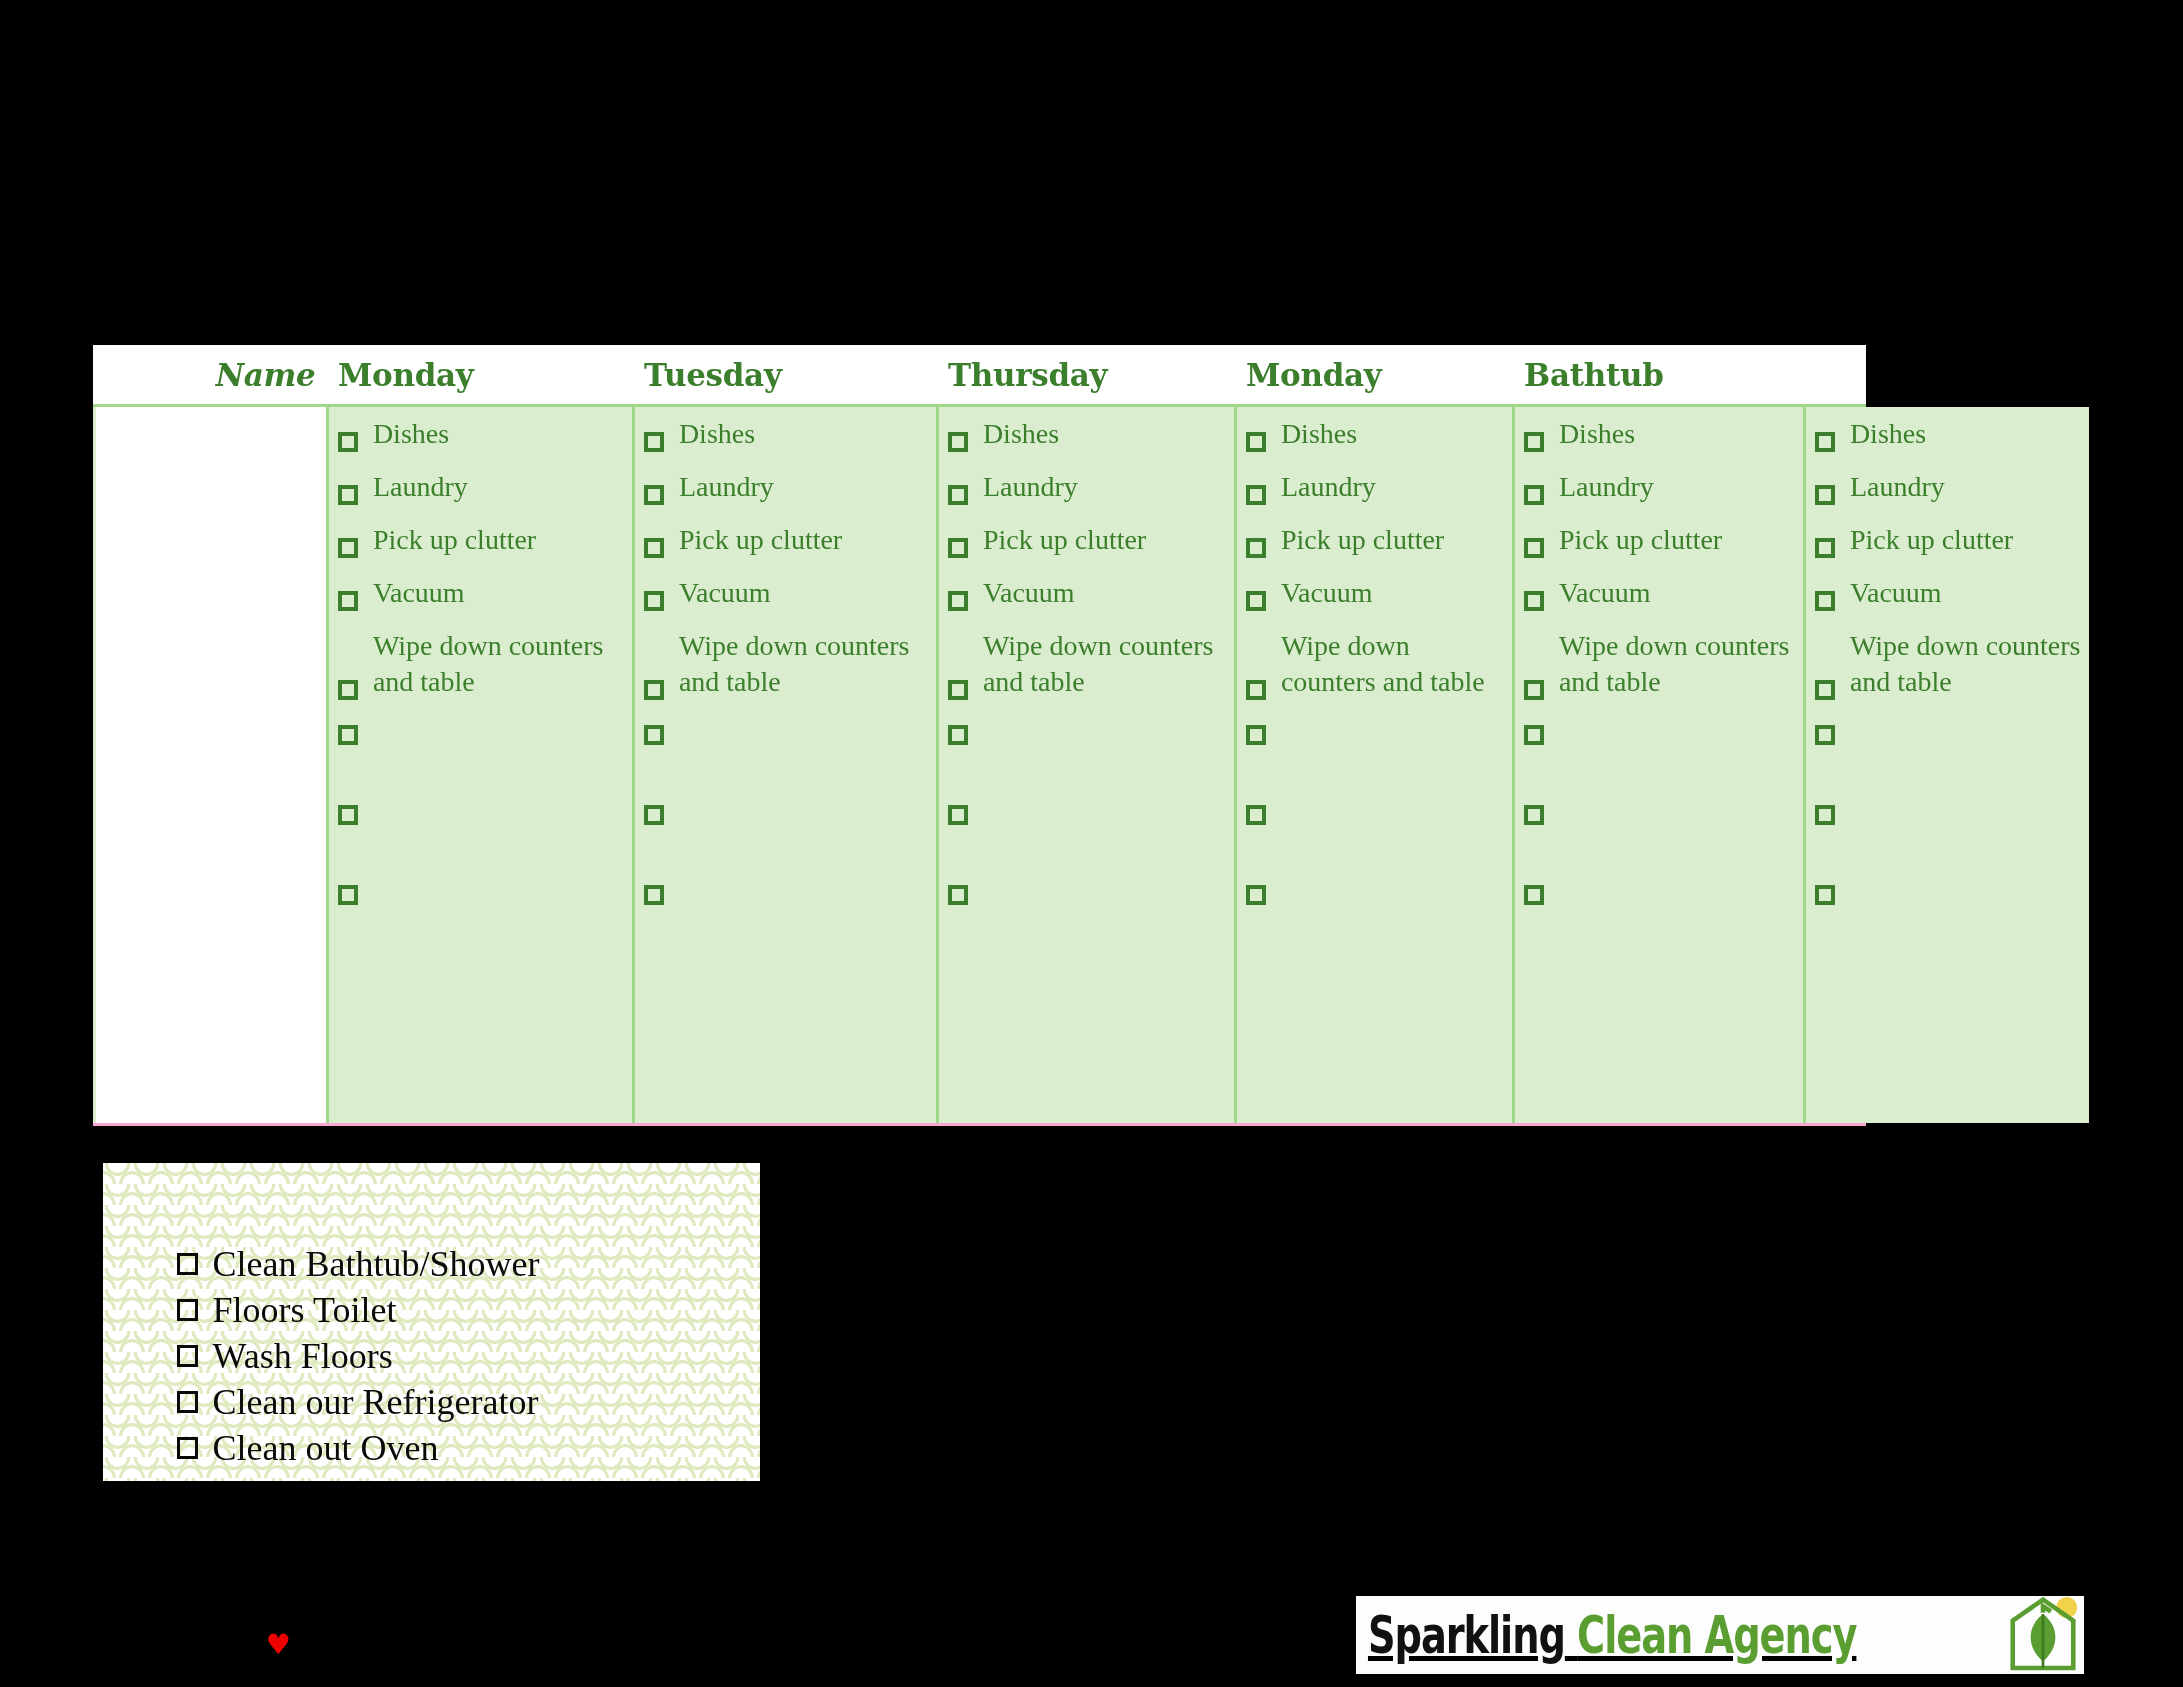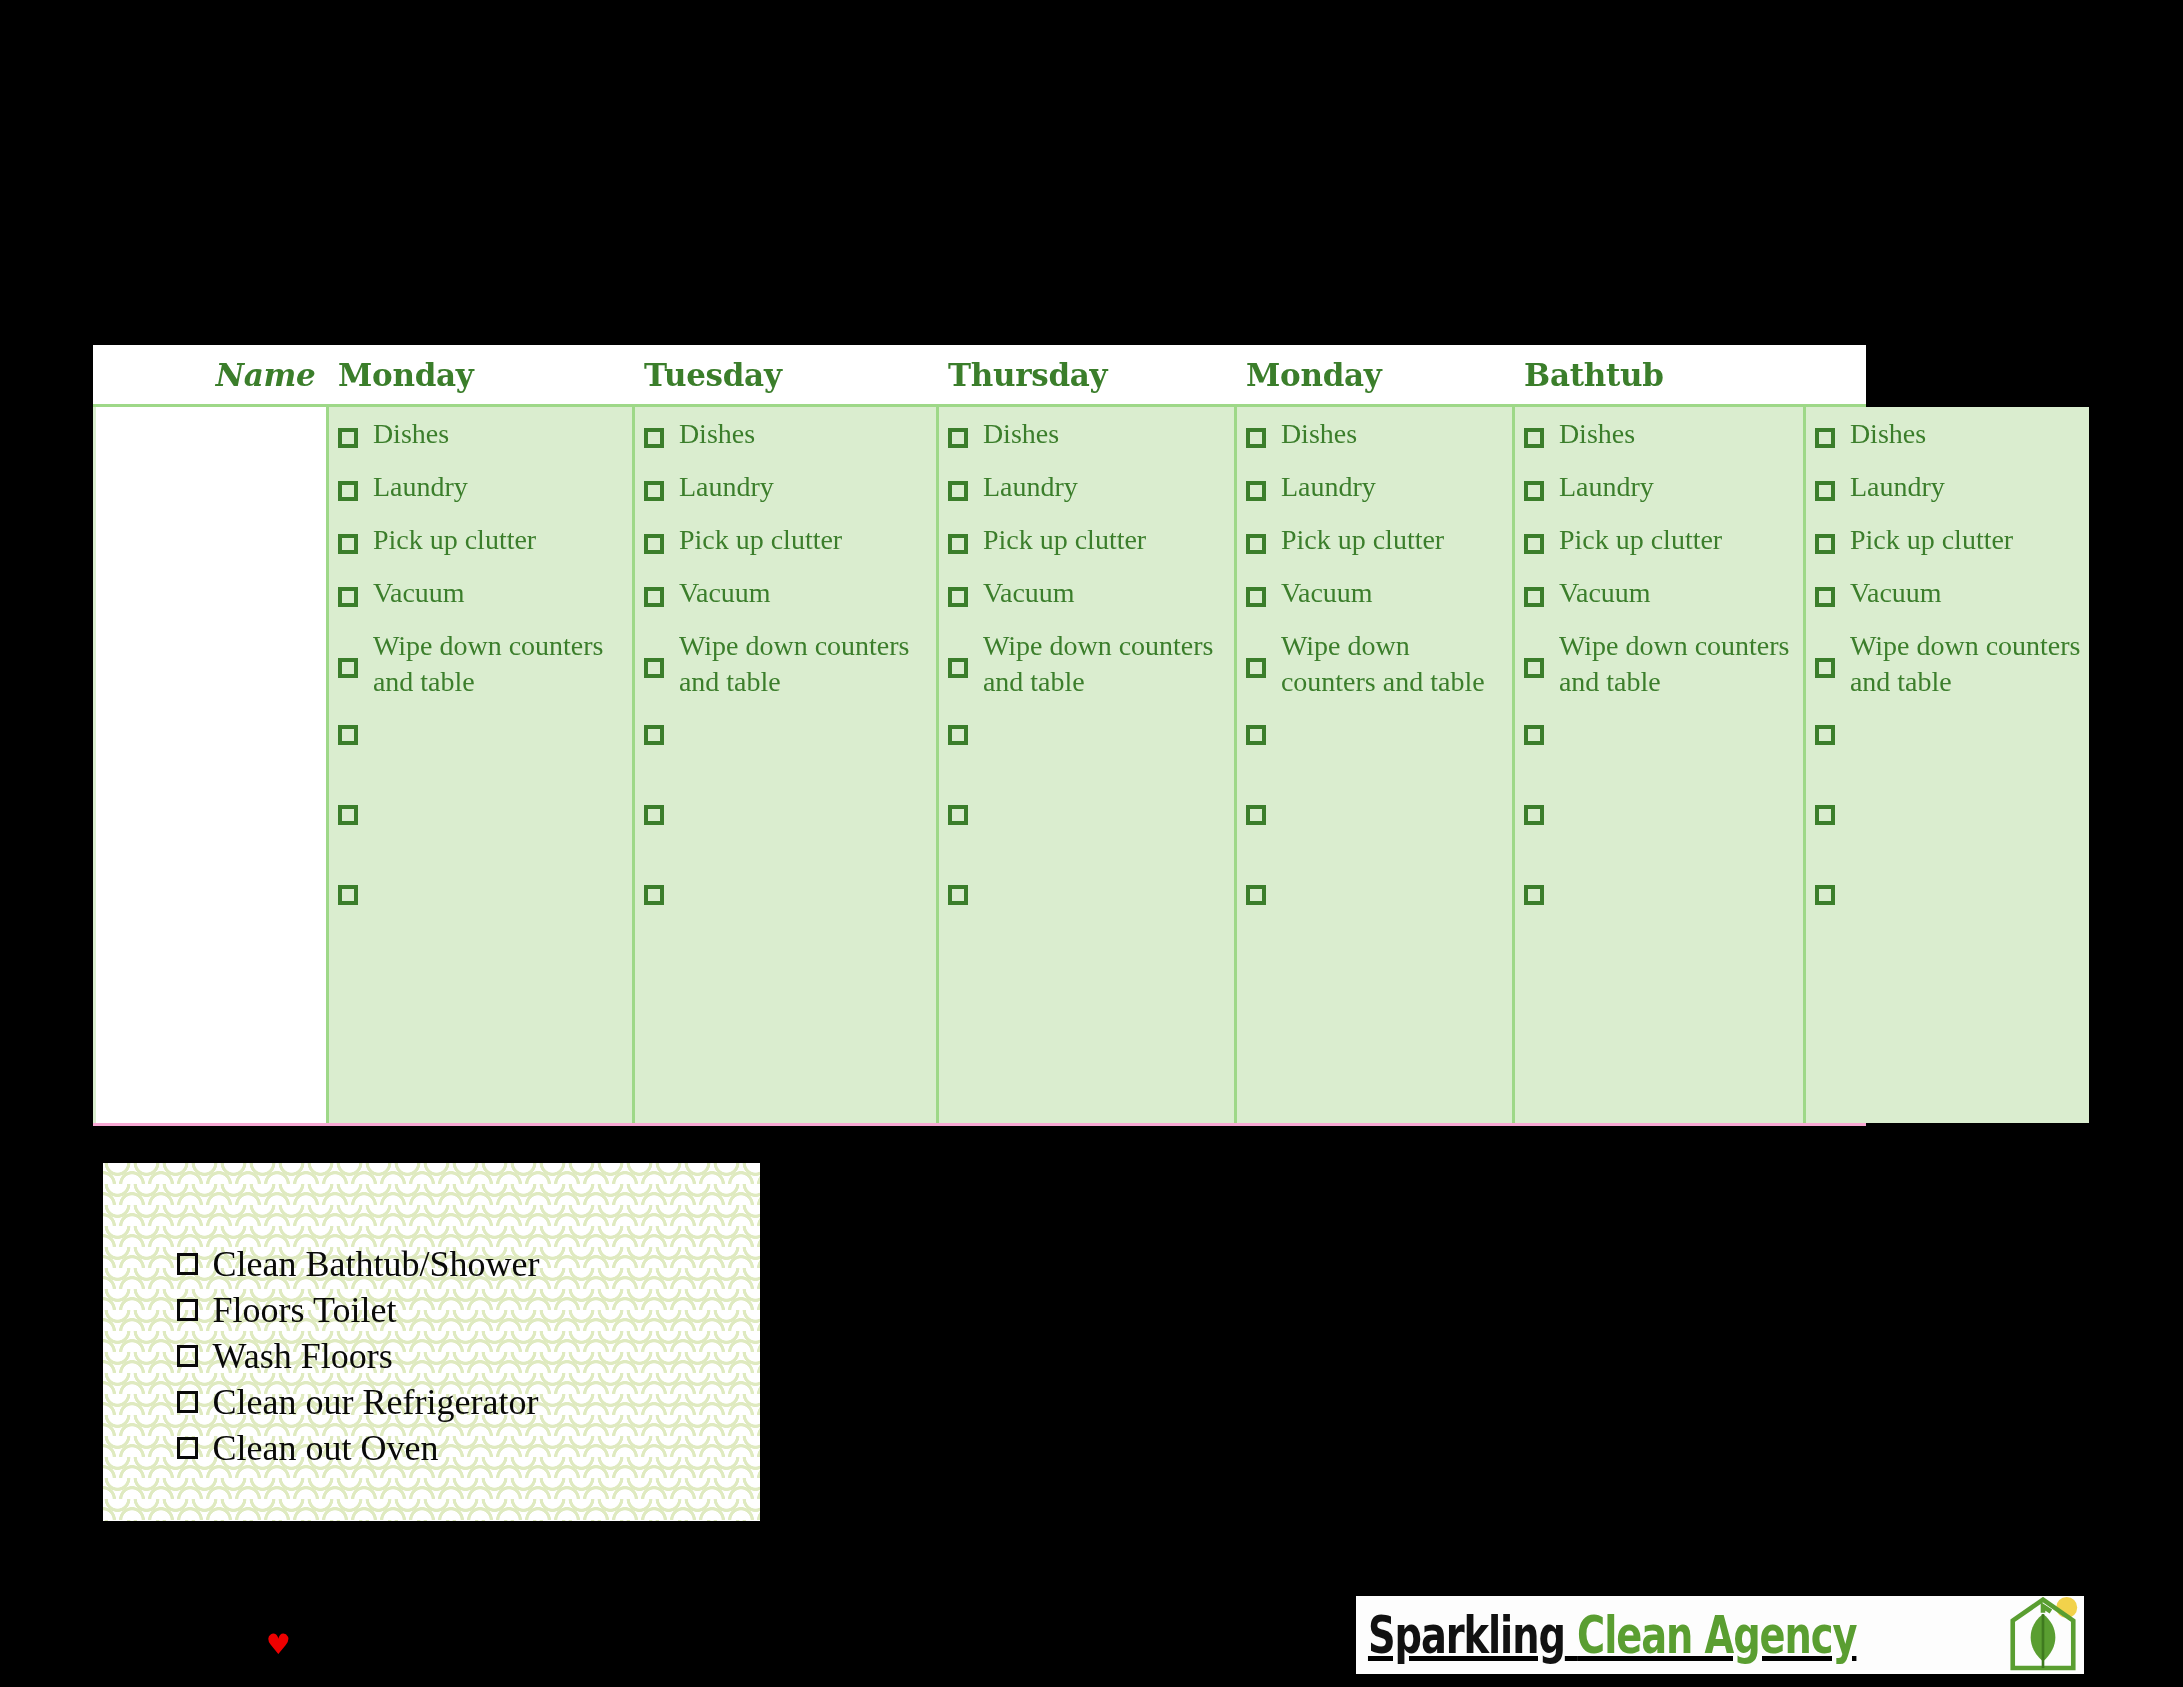--- a/index.html
+++ b/index.html
@@ -67,21 +67,21 @@
     overflow: hidden;
   }
   .name-cell {
     background: #ffffff;
     border-left: 3.3px solid #daedcf;
     box-sizing: border-box;
   }
 
   .task {
     display: flex;
-    align-items: center;
+    align-items: flex-end;
     margin-bottom: 17px;
   }
   .cb {
     flex: 0 0 auto;
     width: 20px;
     height: 20px;
     border: 4px solid #3b7e2b;
     box-sizing: border-box;
     margin-top: 7.3px;
     margin-right: 14.6px;
@@ -94,21 +94,21 @@
   }
   .task.blank { margin-bottom: 53px; }
   .task.blank .cb { margin-right: 0; }
 
   
   #extra-box {
     position: absolute;
     left: 103px;
     top: 1163px;
     width: 657px;
-    height: 358px;
+    height: 318px;
     background-color: #ffffff;
     background-image:
       radial-gradient(circle at 0 100%, transparent 9.3px, #dfeac0 10px, #dfeac0 12.6px, transparent 13.2px),
       radial-gradient(circle at 100% 100%, transparent 9.3px, #dfeac0 10px, #dfeac0 12.6px, transparent 13.2px),
       radial-gradient(circle at 50% 0%, transparent 9.3px, #dfeac0 10px, #dfeac0 12.6px, transparent 13.2px);
     background-size: 29px 21px, 29px 21px, 29px 21px;
     background-position: 0 0, 0 0, 0 0;
     box-sizing: border-box;
     padding: 78px 0 0 74px;
   }

